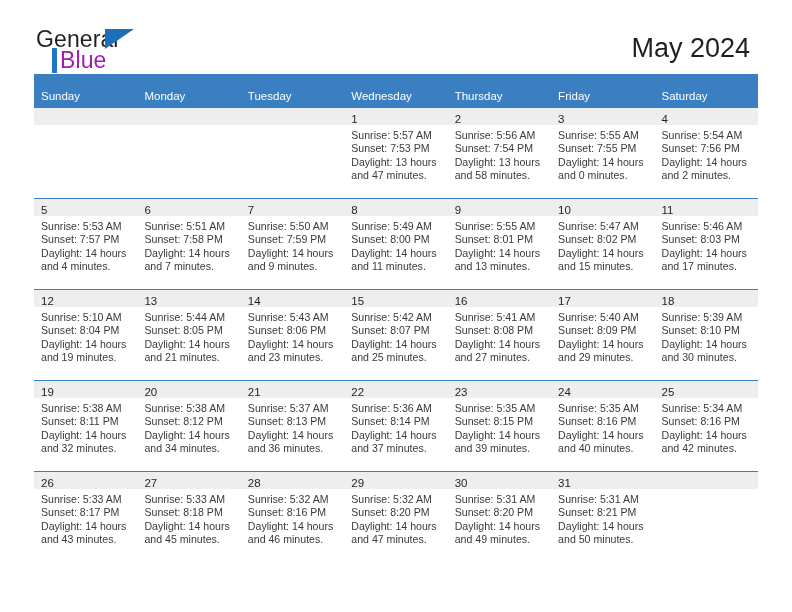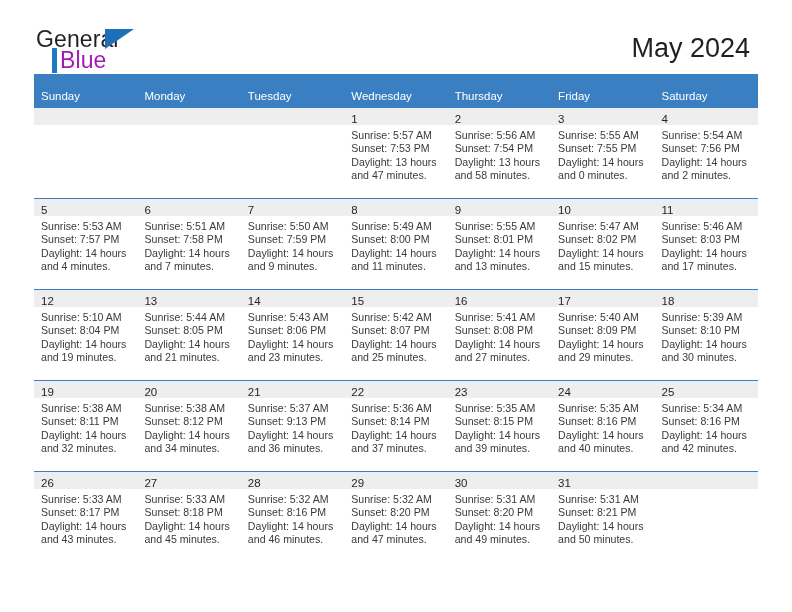--- a/index.html
+++ b/index.html
@@ -420,21 +420,21 @@
                 <div>Daylight: 14 hours</div>
                 <div>and 34 minutes.</div>
               </div>
             </div>
           </td>
           <td>
             <div class="cell">
               <div class="daybar"><span class="daynum">21</span></div>
               <div class="details">
                 <div>Sunrise: 5:37 AM</div>
-                <div>Sunset: 9:13 PM</div>
+                <div>Sunset: 8:13 PM</div>
                 <div>Daylight: 14 hours</div>
                 <div>and 36 minutes.</div>
               </div>
             </div>
           </td>
           <td>
             <div class="cell">
               <div class="daybar"><span class="daynum">22</span></div>
               <div class="details">
                 <div>Sunrise: 5:36 AM</div>

